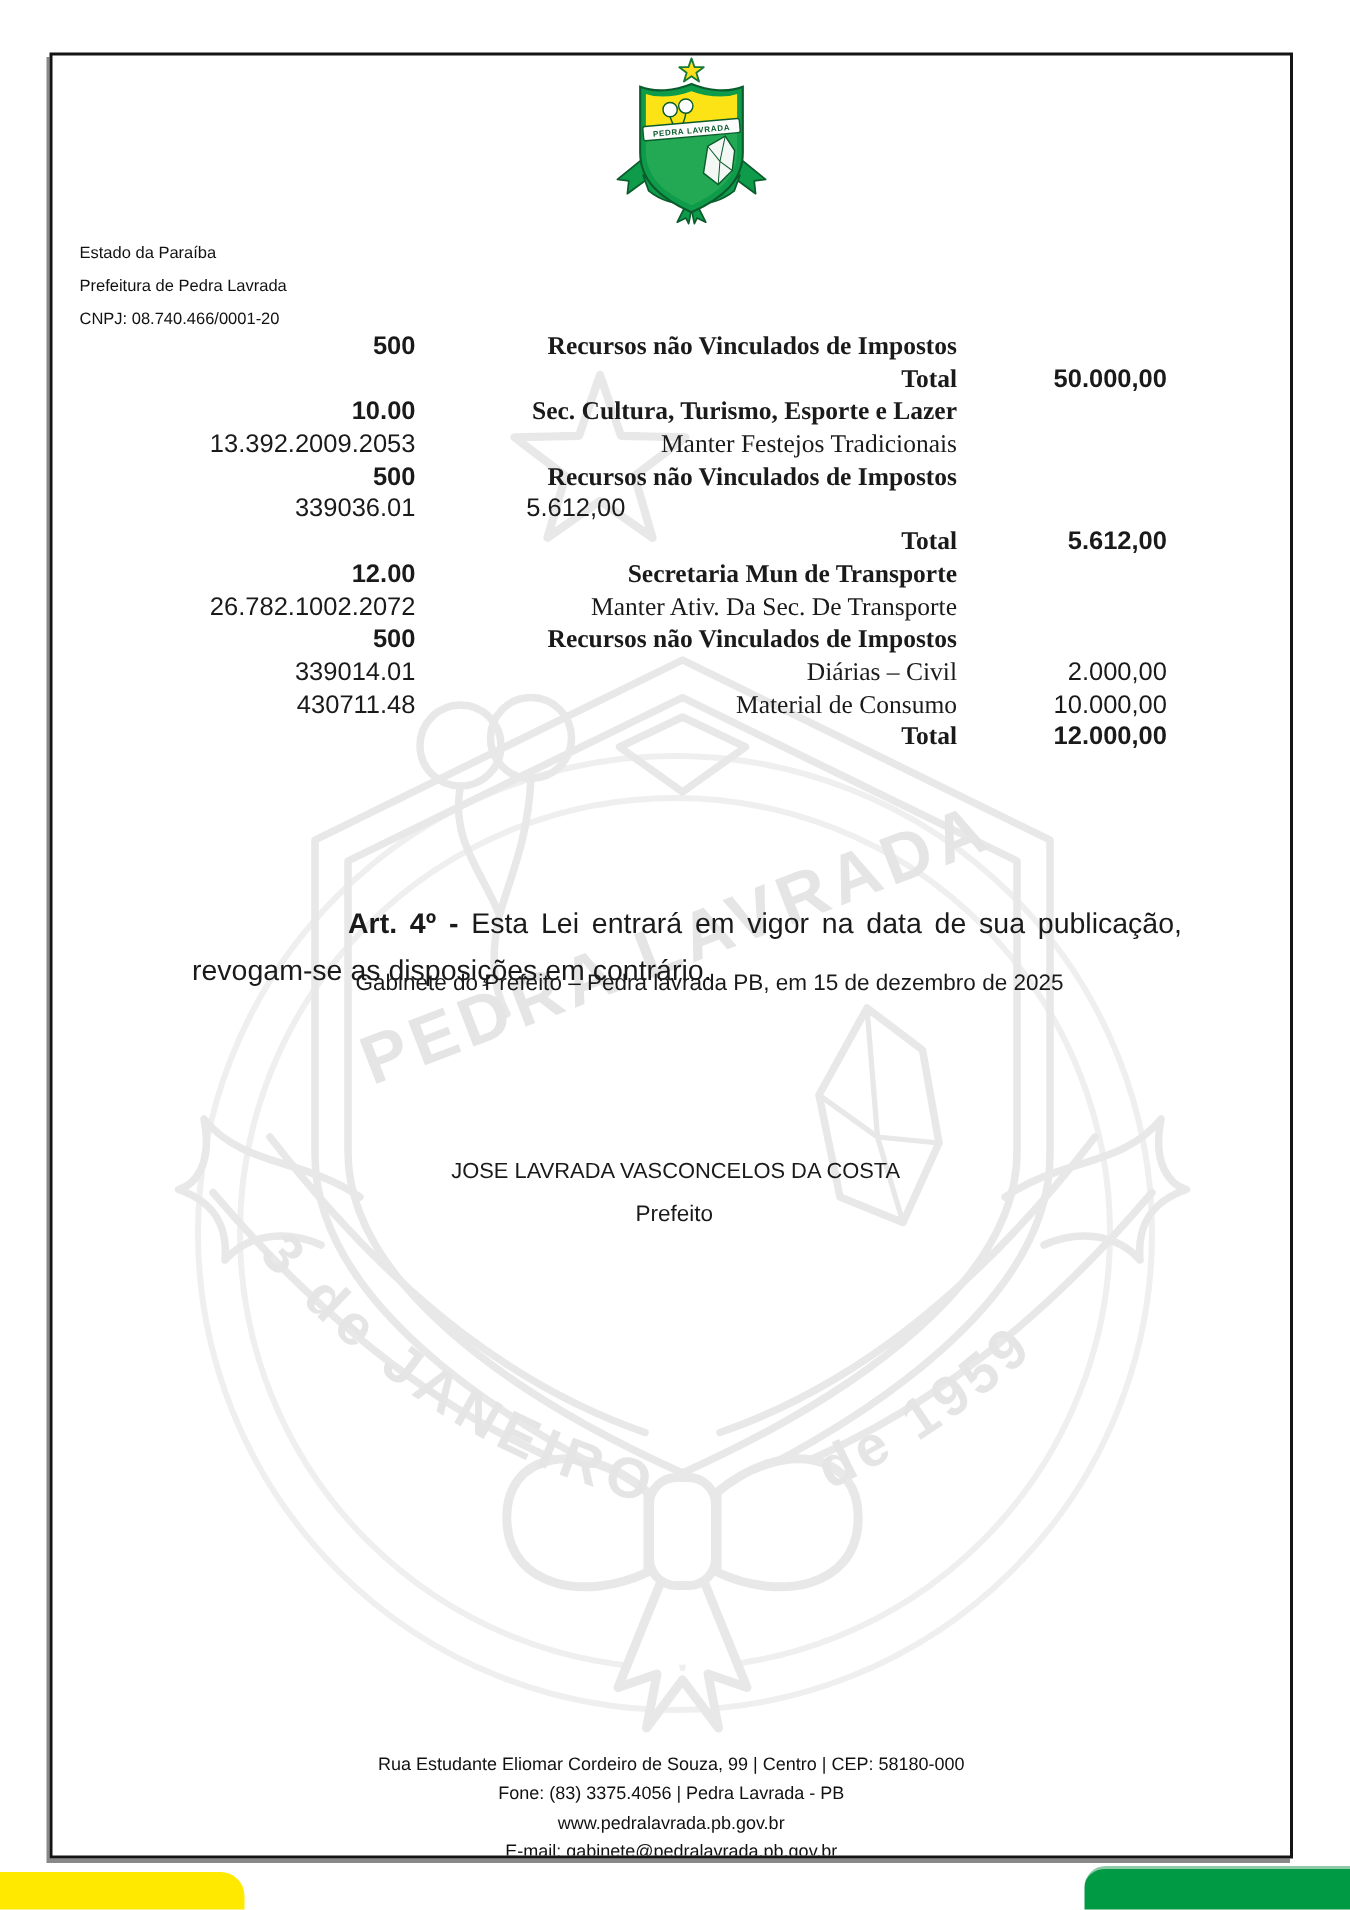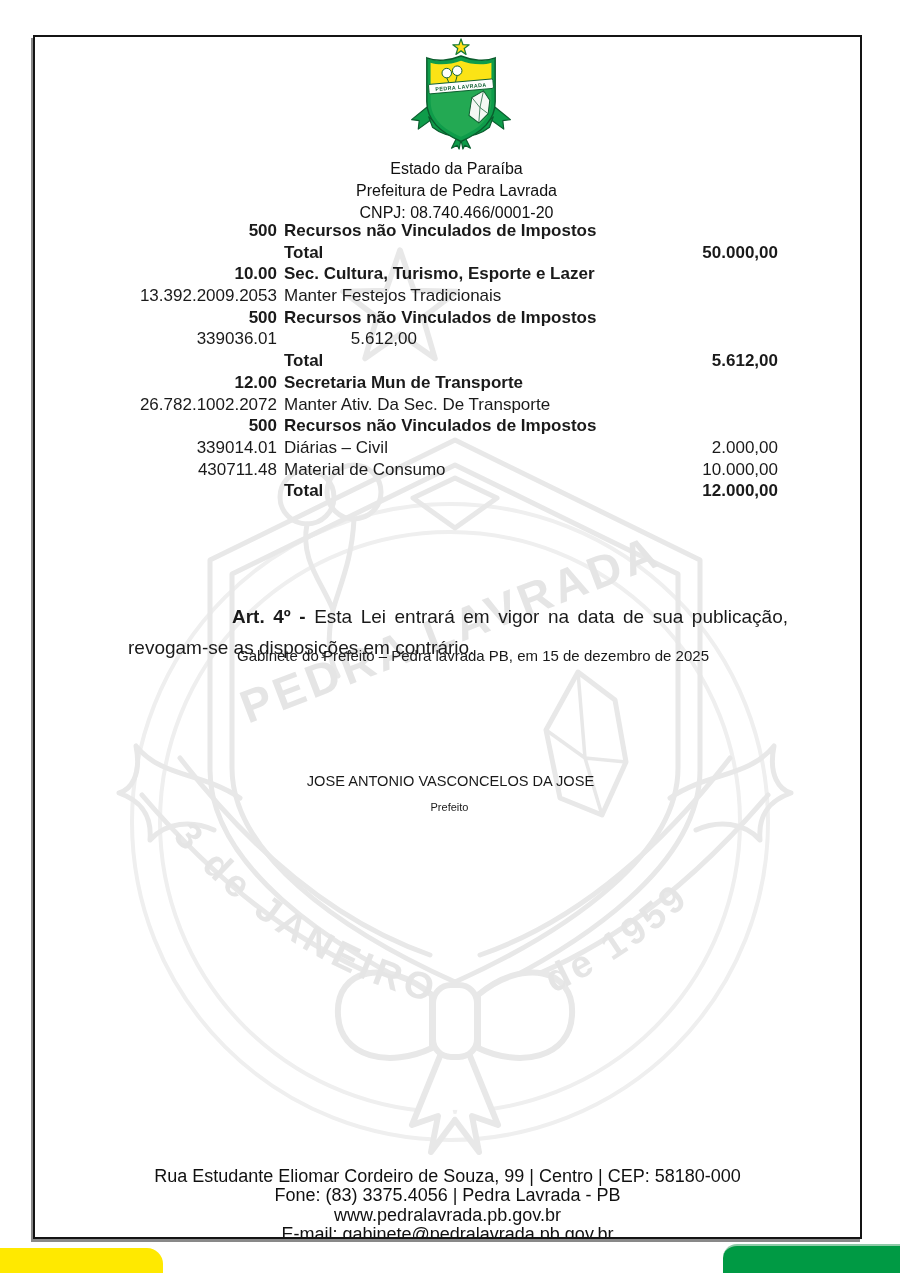--- a/index.html
+++ b/index.html
@@ -10,41 +10,41 @@
   }
   .page-frame{
     position:absolute;left:33px;top:35px;width:825px;height:1200px;
     border:2px solid #141414;overflow:hidden;background:#fff;
     box-shadow:-2px 3px 0 0 rgba(40,40,40,.55);
   }
   .wm{position:absolute;left:0;top:0;width:825px;height:1200px;z-index:0;}
   .content{position:absolute;inset:0;z-index:1;}
   .crest{position:absolute;left:367px;top:0px;width:118px;height:114px;}
   .org-header{
-    position:absolute;left:0;right:0;top:121px;text-align:center;
-    font-size:16px;line-height:22px;color:#111;padding-left:18px;
+    position:absolute;left:0;right:0;top:121px;
+    font-size:11px;line-height:22px;color:#111;padding-left:18px;
   }
   .budget{position:absolute;left:0px;top:183px;width:743px;font-size:17px;}
   .trow{display:flex;align-items:baseline;height:21.7px;line-height:21.7px;}
   .c-code{width:242px;text-align:right;flex:0 0 auto;}
-  .c-desc{flex:1;text-align:left;margin-left:7px;}
+  .c-desc{flex:1;text-align:right;margin-left:19px;font-family:Liberation Serif, serif;}
   .c-val{width:140px;text-align:right;flex:0 0 auto;}
   .trow.section .c-code,.trow.section .c-desc{font-weight:bold;}
   .trow.total .c-desc,.trow.total .c-val{font-weight:bold;}
   .article{
     position:absolute;left:93px;top:546px;width:660px;
     font-size:19px;line-height:30.5px;text-align:justify;text-indent:104px;
   }
   .article b{font-weight:bold;}
   .cabinet{position:absolute;left:202px;top:608px;font-size:15px;line-height:22px;}
   .sig-name{position:absolute;left:0;right:0;top:736px;text-align:center;font-size:14.6px;padding-left:6px;}
-  .sig-title{position:absolute;left:0;right:0;top:764px;text-align:center;font-size:11px;padding-left:4px;}
+  .sig-title{position:absolute;left:0;right:0;top:764px;text-align:center;font-size:15px;padding-left:4px;}
   .page-footer{
     position:absolute;left:0;right:0;top:1130px;text-align:center;
-    font-size:18px;line-height:19.4px;color:#111;
+    font-size:12px;line-height:19.4px;color:#111;
   }
   .bar-yellow{
     position:absolute;left:0;bottom:0;width:163px;height:25px;
     background:#ffe900;border-top-right-radius:16px;
   }
   .bar-green{
     position:absolute;right:0;bottom:0;width:177px;height:27px;
     background:#009a44;border-top-left-radius:14px;border-top:2px solid #8fcaa8;
   }
 </style>
@@ -236,21 +236,21 @@
           <span class="c-desc">Total</span>
           <span class="c-val">12.000,00</span>
         </div>
 
       </div>
 
     <p class="article"><b>Art. 4º -</b><span> Esta Lei entrará em vigor na data de sua publicação, revogam-se  as disposições em contrário.</span></p>
 
     <div class="cabinet">Gabinete do Prefeito – Pedra lavrada PB, em 15 de dezembro de 2025</div>
 
-    <div class="sig-name">JOSE ANTONIO VASCONCELOS DA JOSE</div>
+    <div class="sig-name">JOSE LAVRADA VASCONCELOS DA COSTA</div>
     <div class="sig-title">Prefeito</div>
 
     <div class="page-footer">
 
         <div>Rua Estudante Eliomar Cordeiro de Souza, 99 | Centro | CEP: 58180-000</div>
 
         <div>Fone: (83) 3375.4056 | Pedra Lavrada - PB</div>
 
         <div>www.pedralavrada.pb.gov.br</div>
 

